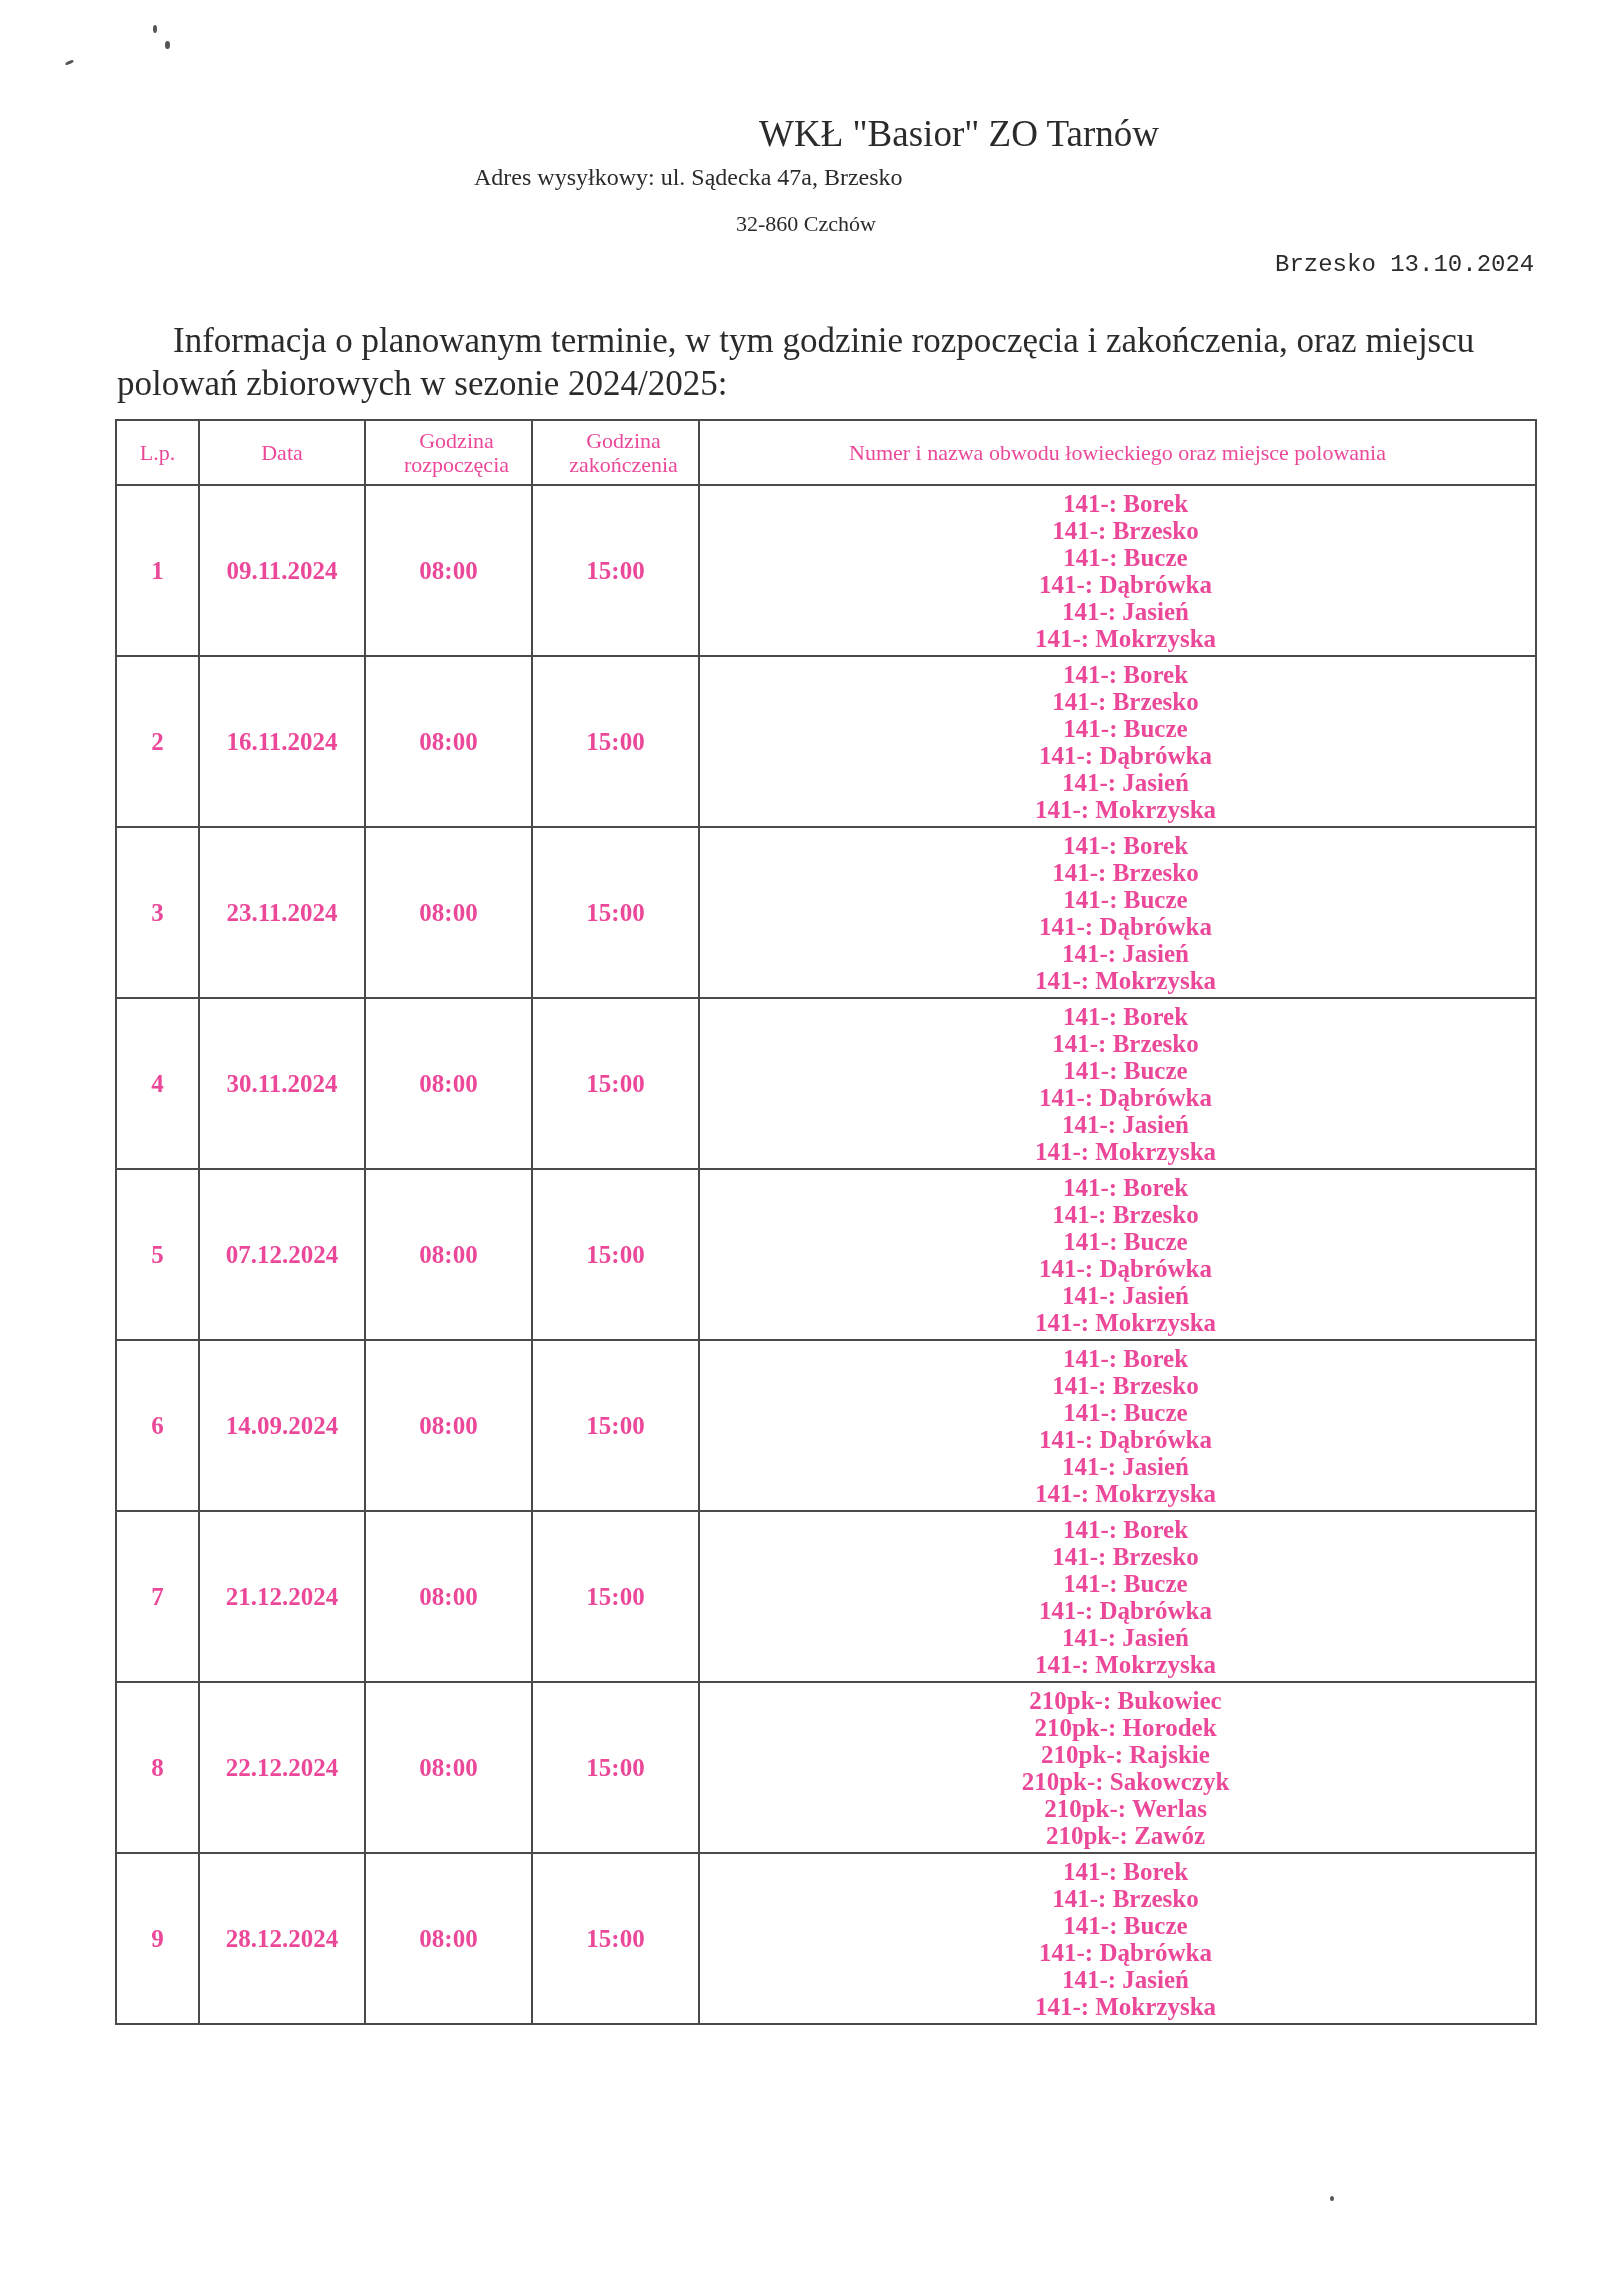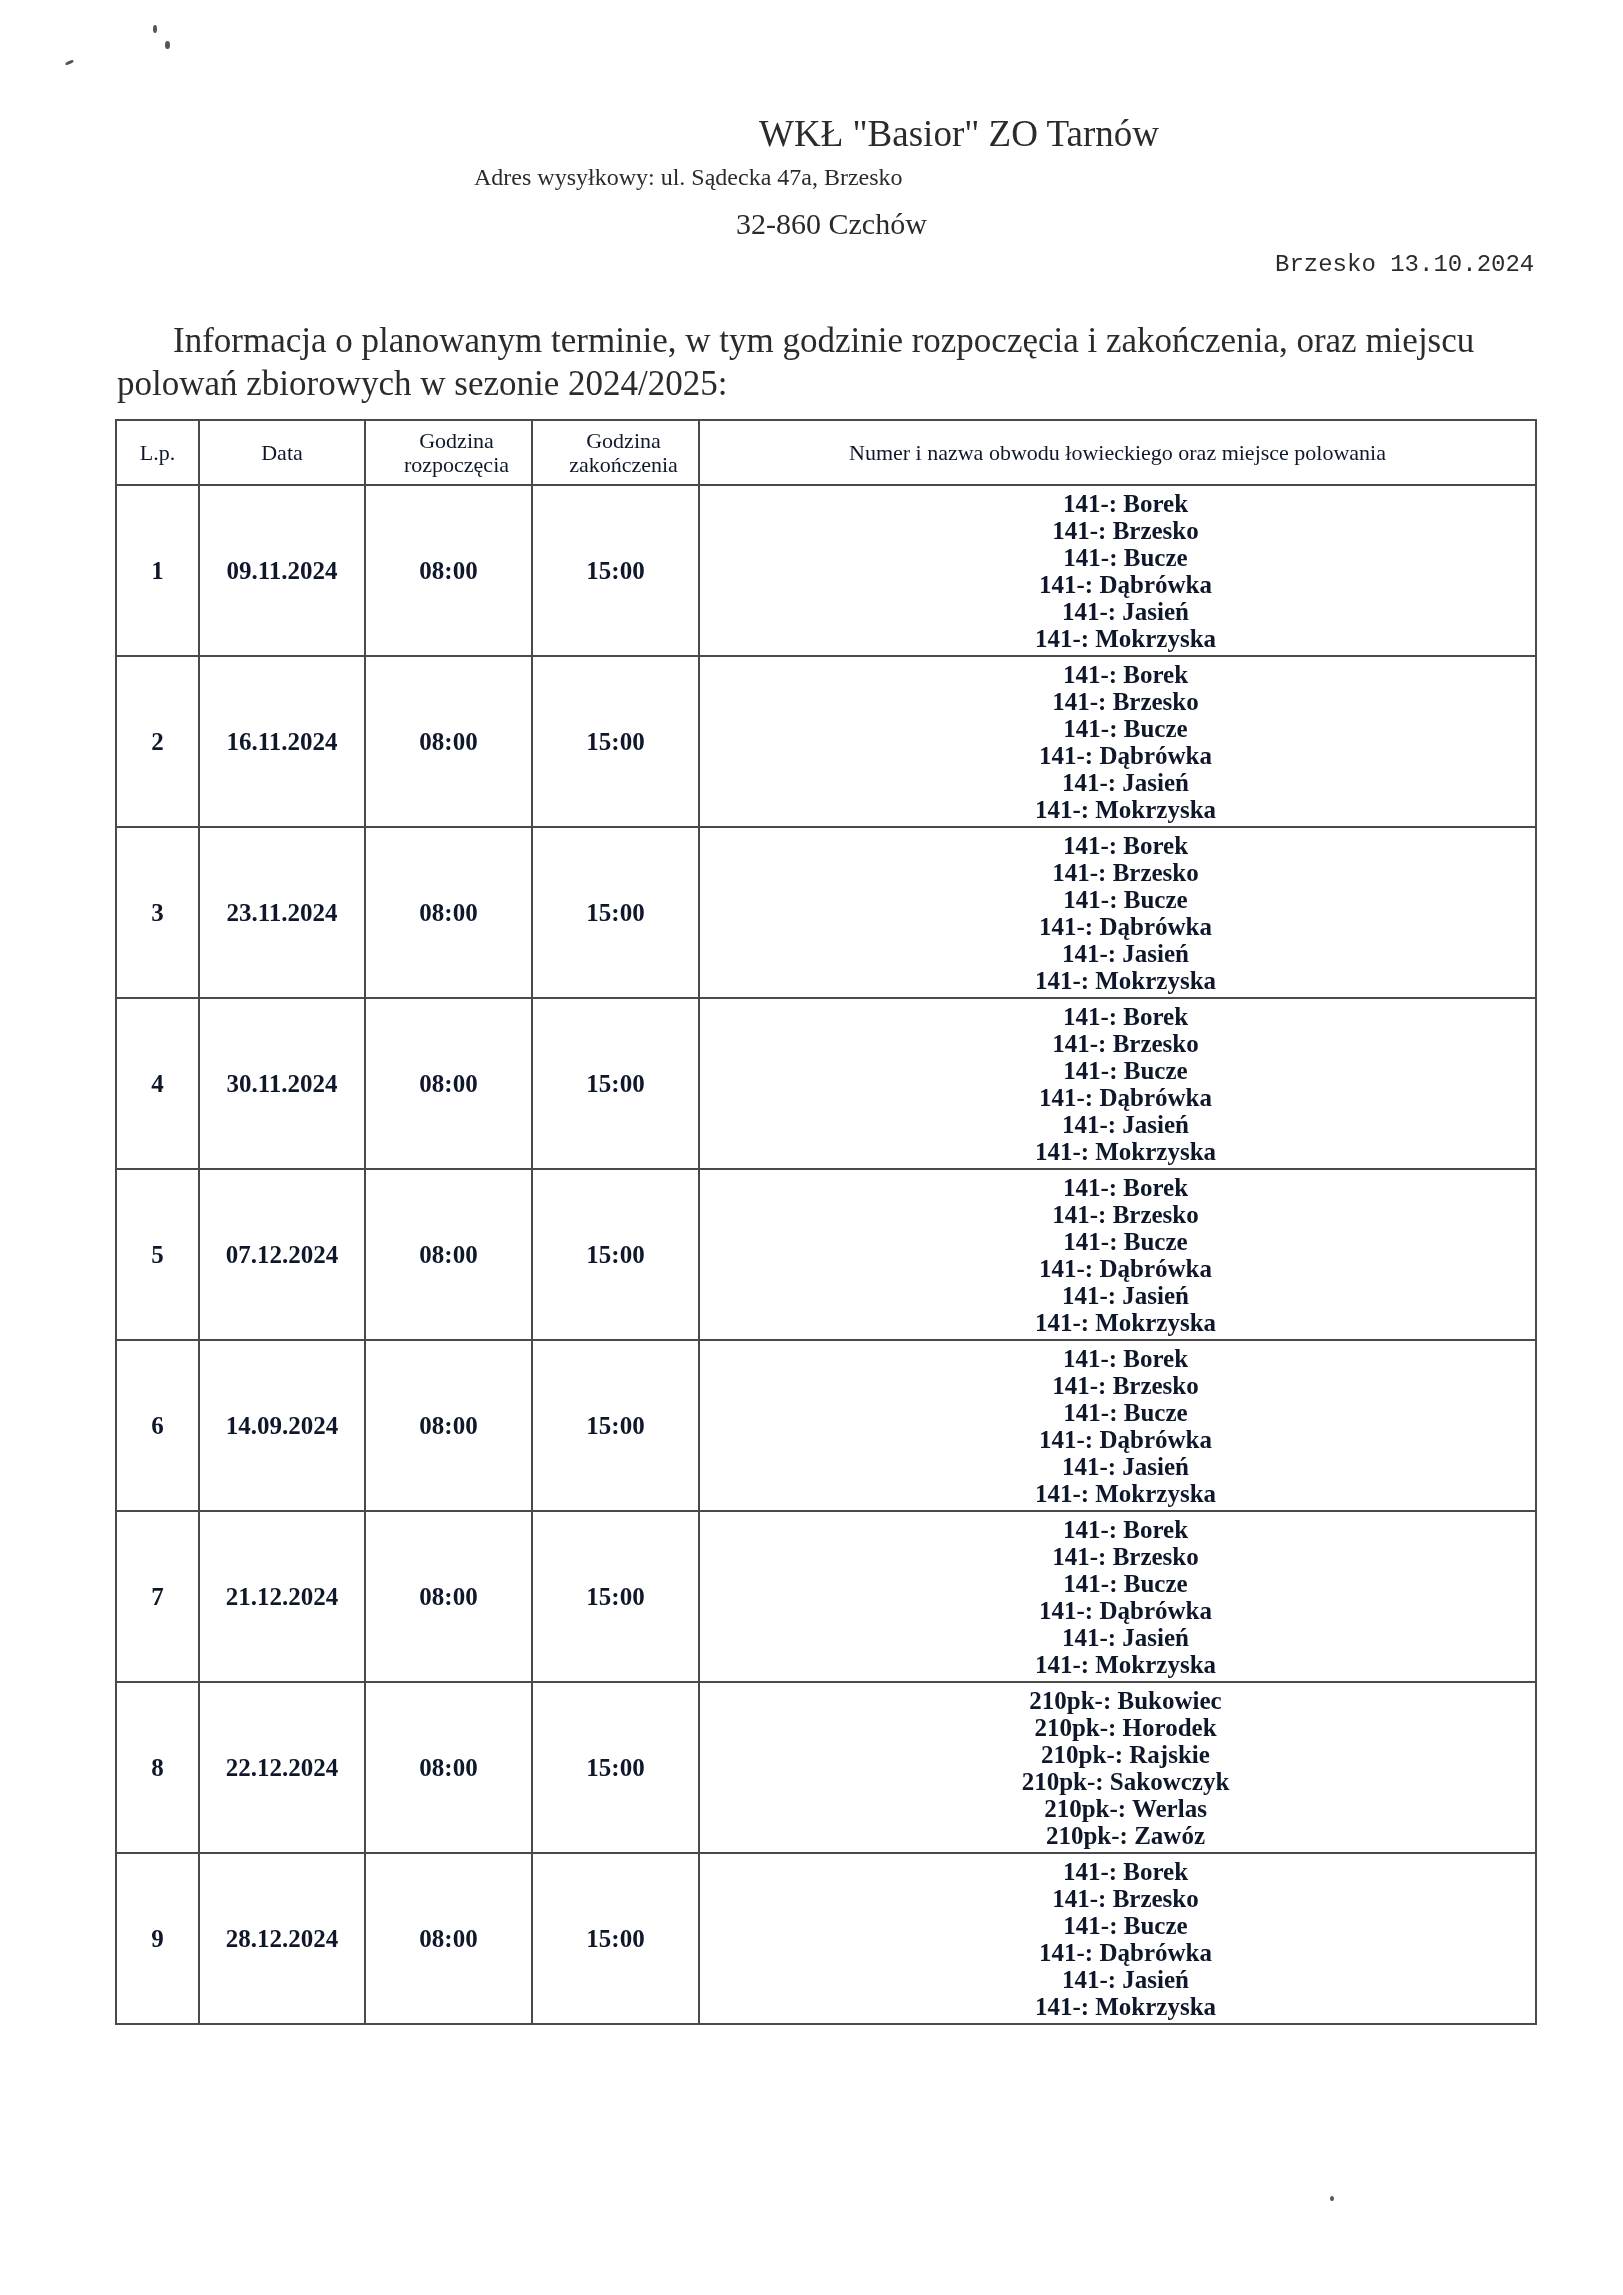--- a/index.html
+++ b/index.html
@@ -20,21 +20,21 @@
   .org-title {
     left: 759px; top: 113px;
     font-size: 37px; line-height: 42px;
   }
   .addr-line {
     left: 474px; top: 160px;
     font-size: 24px; line-height: 35px;
   }
   .city-line {
     left: 736px; top: 206px;
-    font-size: 30px; line-height: 35px;
+    font-size: 22px; line-height: 35px;
   }
   .place-date {
     left: 1275px; top: 247px;
     font-size: 24px; line-height: 35px; font-family: Liberation Mono, monospace;
   }
   .intro {
     position: absolute;
     left: 117px; top: 319px;
     width: 1381px;
     font-size: 35px; line-height: 43px;
@@ -47,21 +47,21 @@
     width: 1420px;
     border-collapse: collapse;
     table-layout: fixed;
   }
   .sched th, .sched td {
     border: 2px solid #4a4a4a;
     text-align: center;
     vertical-align: middle;
     padding: 0;
     font-weight: normal;
-    color: #0f172a;
+    color: #ec4899;
   }
   .sched thead th {
     height: 63px;
     font-size: 22px;
     line-height: 23.6px;
   }
   .sched tbody td {
     height: 169px;
     font-size: 25px;
     line-height: 27px;

